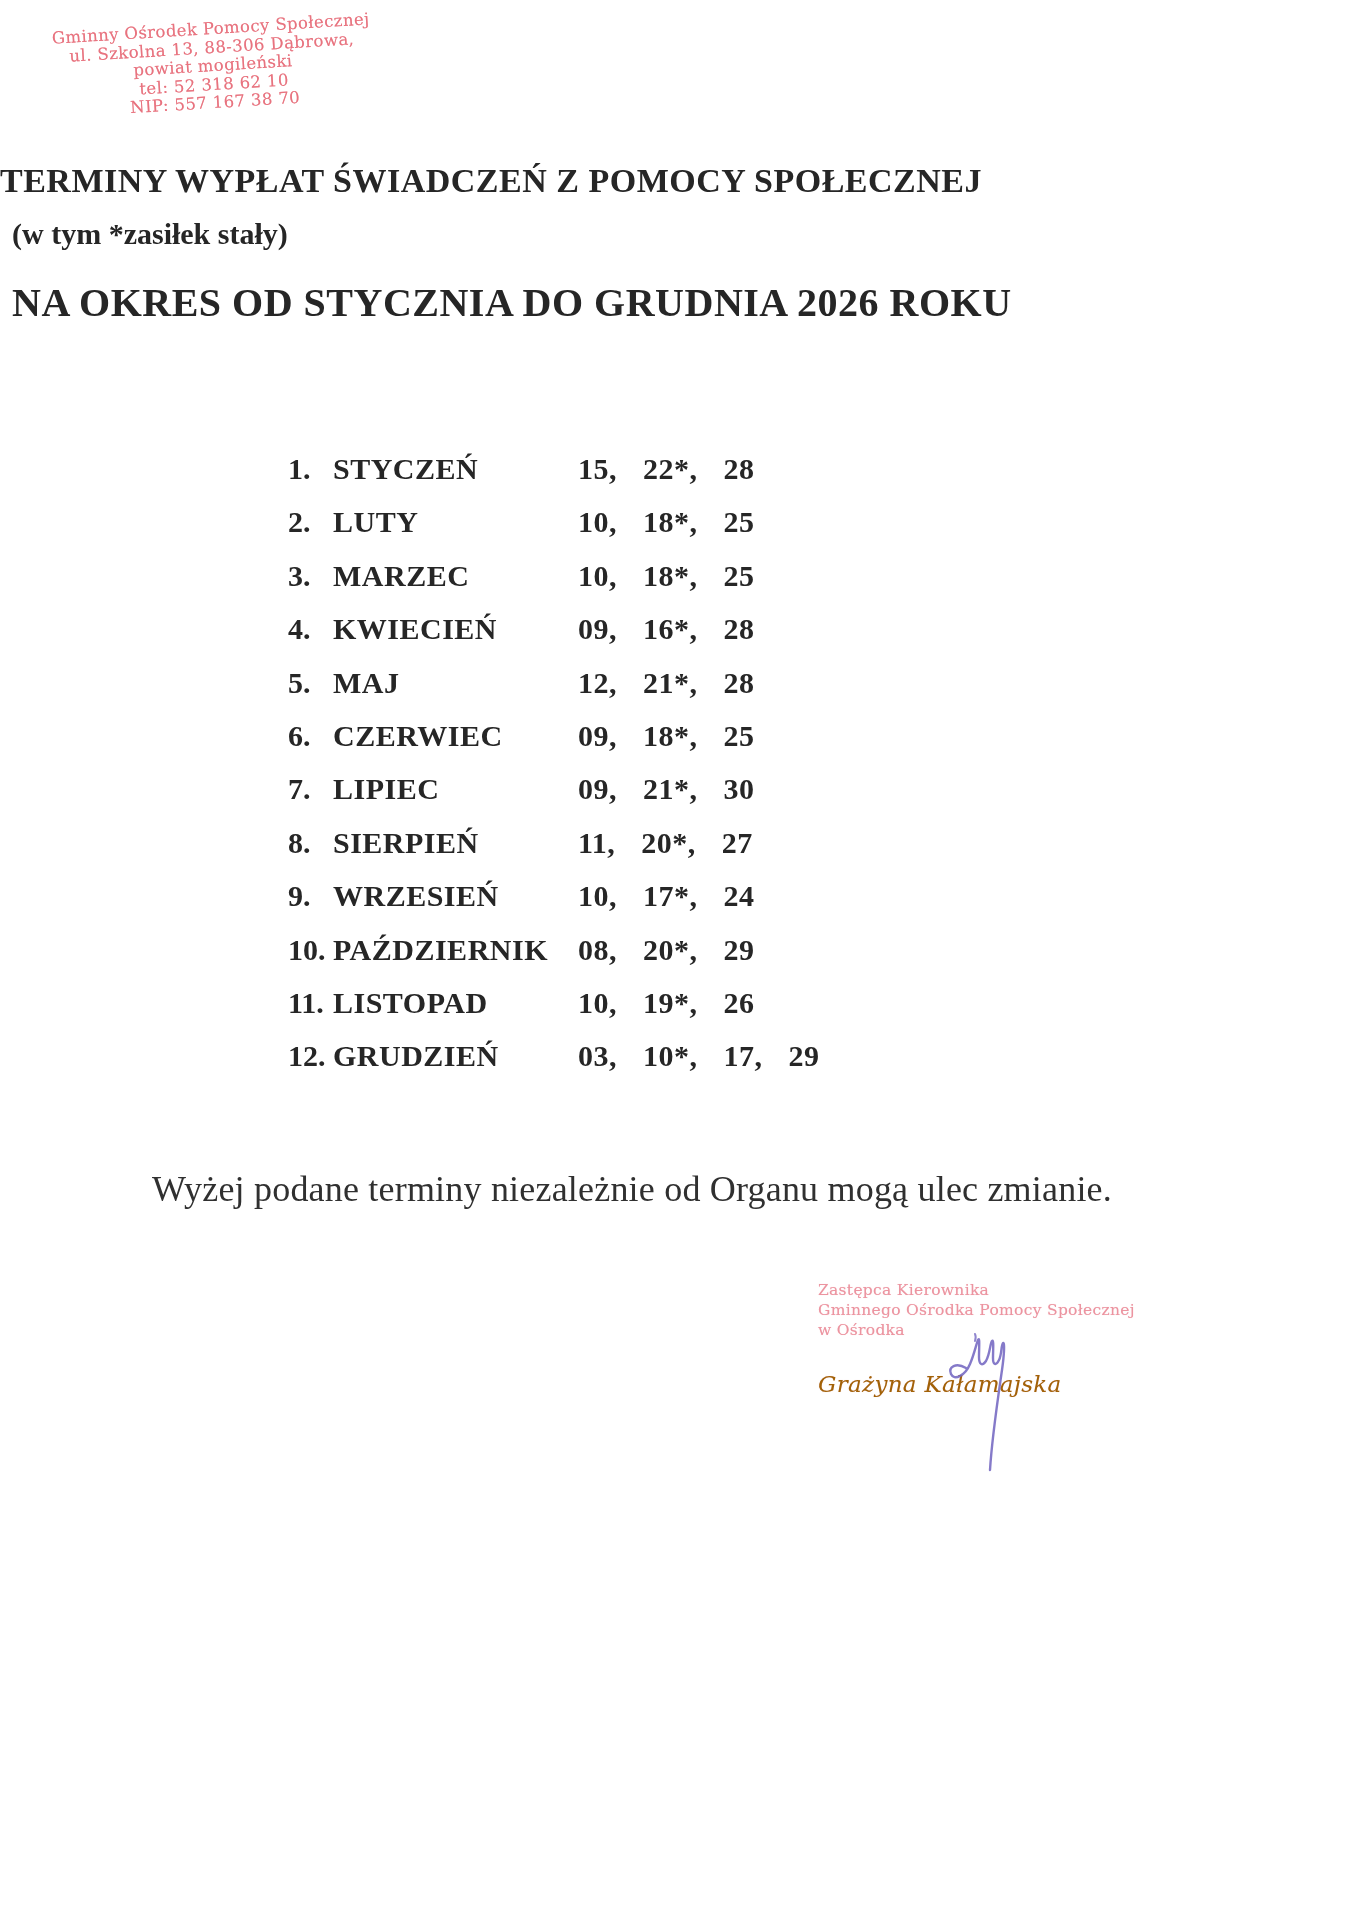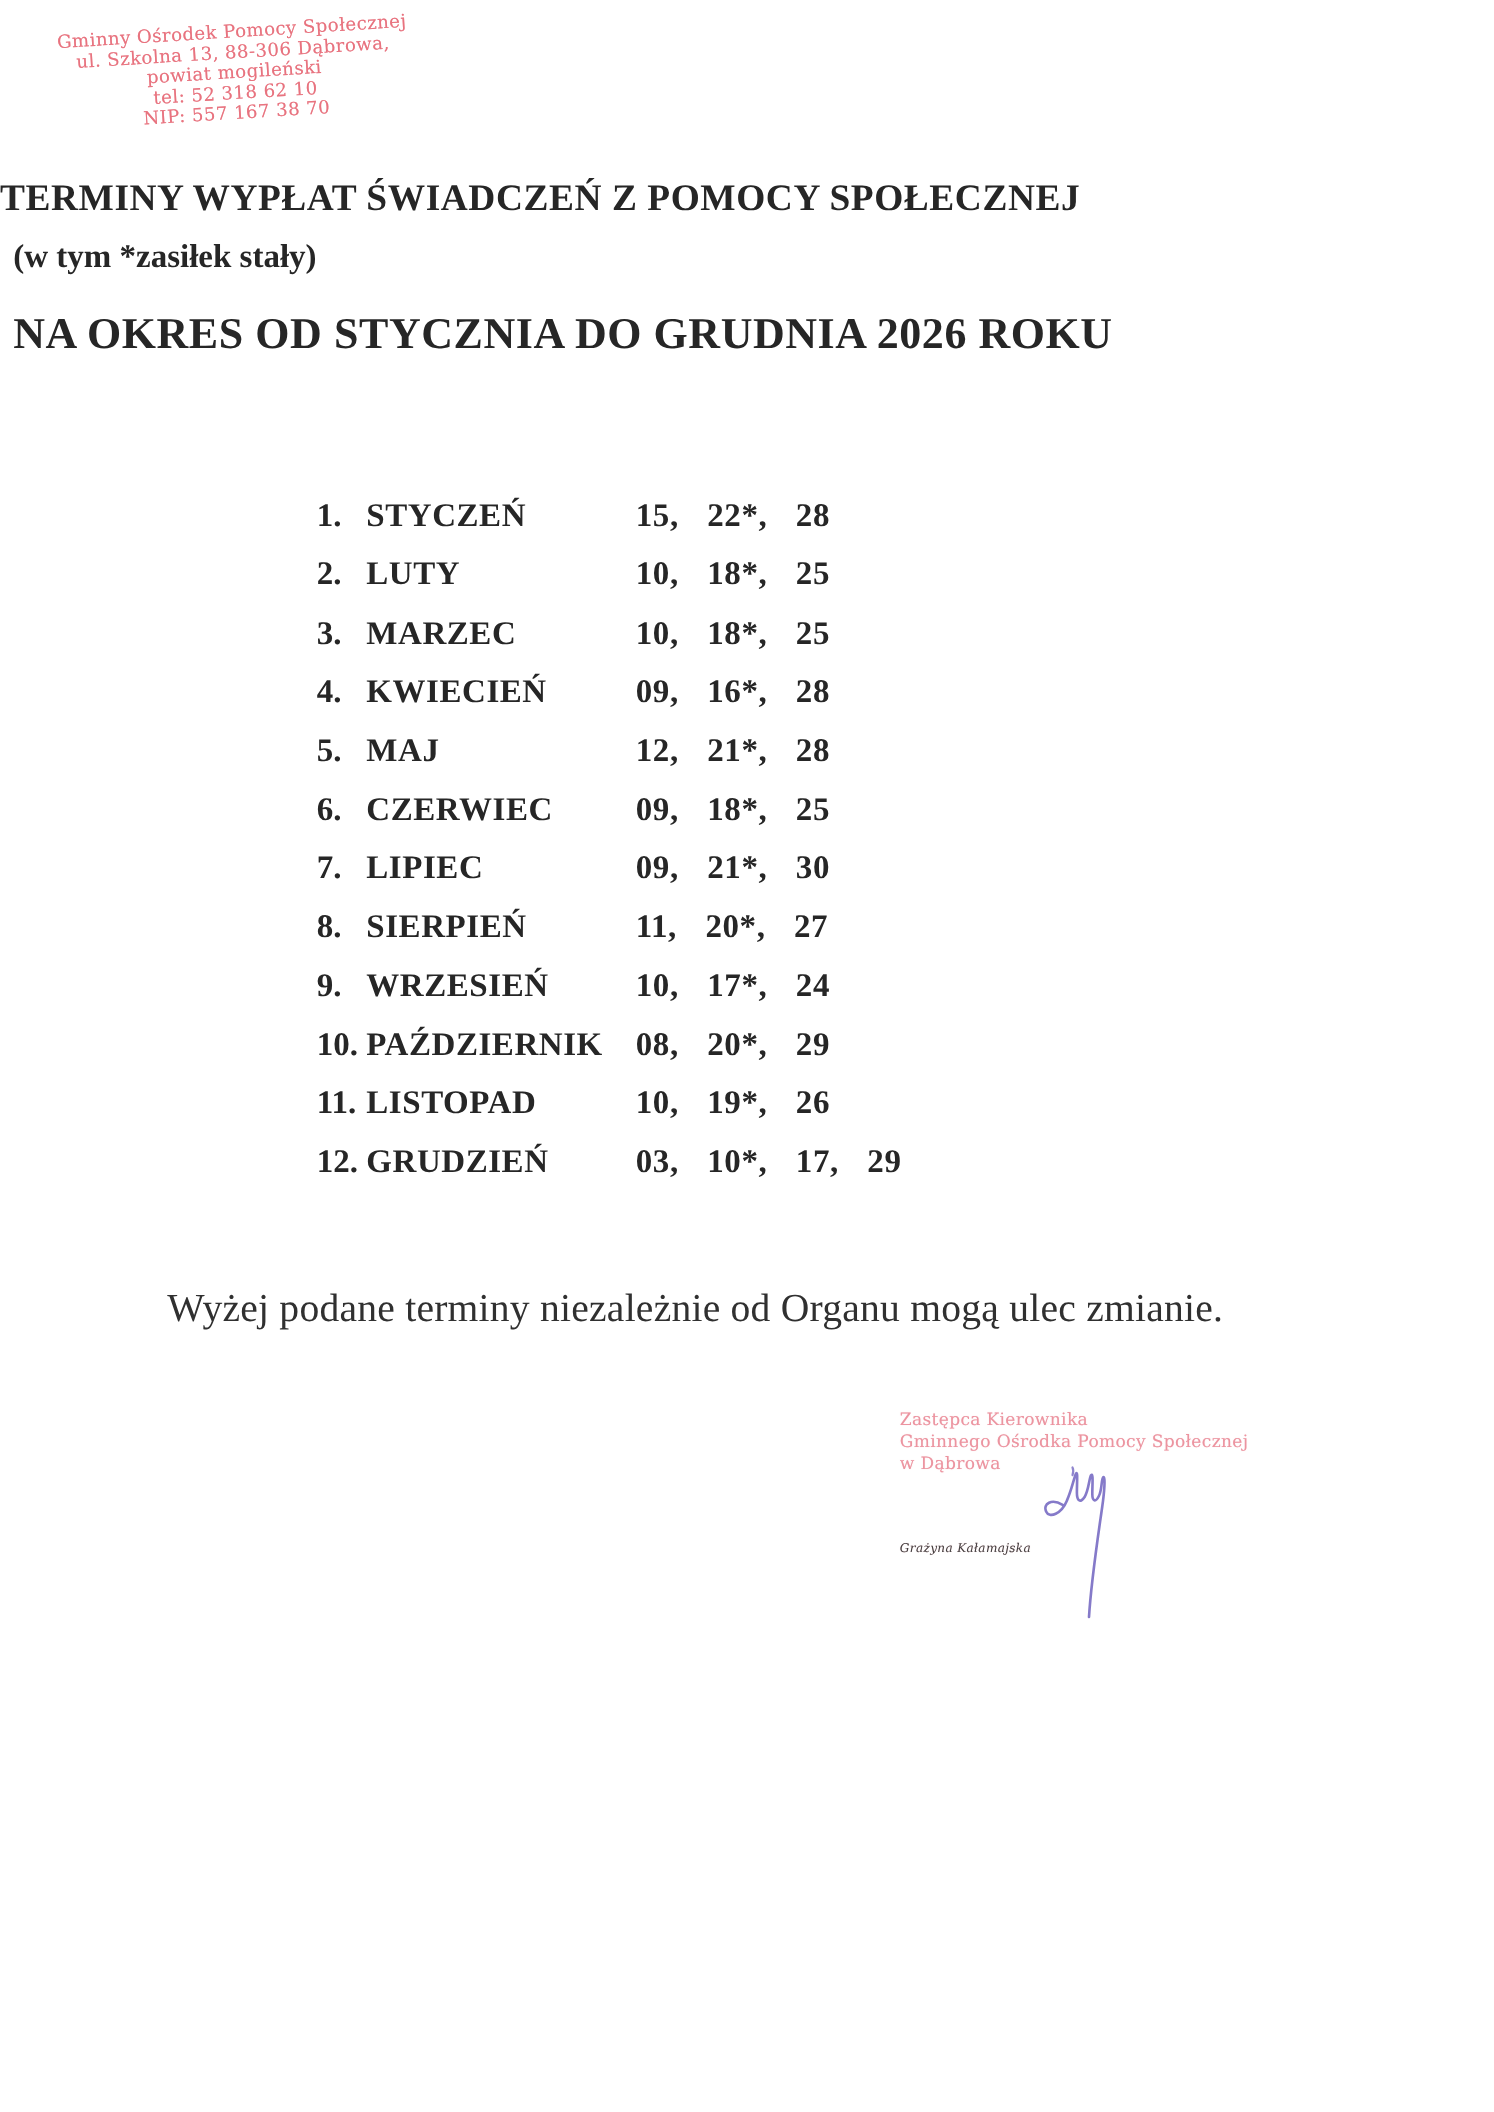--- a/index.html
+++ b/index.html
@@ -41,24 +41,24 @@
     position:absolute;left:818px;top:1280px;width:344px;
     text-align:left;
     color:#ec94a0;
     font-family:"DejaVu Serif","Liberation Serif",serif;
     font-size:15.5px;line-height:20px;
     letter-spacing:.3px;
     text-shadow:0 0 .7px rgba(236,148,160,.5);
   }
   .deputy-stamp .s-line{white-space:nowrap;}
   .deputy-stamp .sig-name{
-    margin-top:58px;
+    margin-top:34px;
     font-style:italic;
-    font-size:11px;
-    color:#404040;
+    font-size:23px;
+    color:#a16207;
   }
   
   .signature{position:absolute;left:942px;top:1332px;width:80px;height:145px;z-index:3;}
 </style>
 </head>
 <body>
 
 <div class="page">
 
   <div class="office-stamp">
@@ -134,21 +134,21 @@
       <span class="month">GRUDZIEŃ</span>
       <span class="dates">03, 10*, 17, 29</span>
     </div>
   </div>
 
   <div class="note">Wyżej podane terminy niezależnie od Organu mogą ulec zmianie.</div>
 
   <div class="deputy-stamp">
     <div class="s-line">Zastępca Kierownika</div>
     <div class="s-line">Gminnego Ośrodka Pomocy Społecznej</div>
-    <div class="s-line">w Dąbrowa</div>
+    <div class="s-line">w Ośrodka</div>
     <div class="sig-name">Grażyna Kałamajska</div>
   </div>
 
   <svg class="signature" viewBox="0 0 80 145" fill="none" xmlns="http://www.w3.org/2000/svg">
     <path d="M24 36
              C 14 30, 6 35, 9 42
              C 12 49, 23 44, 28 32
              C 32 23, 34 13, 36 8
              C 38 4, 37 15, 37 25
              C 37 32, 40 35, 44 29

